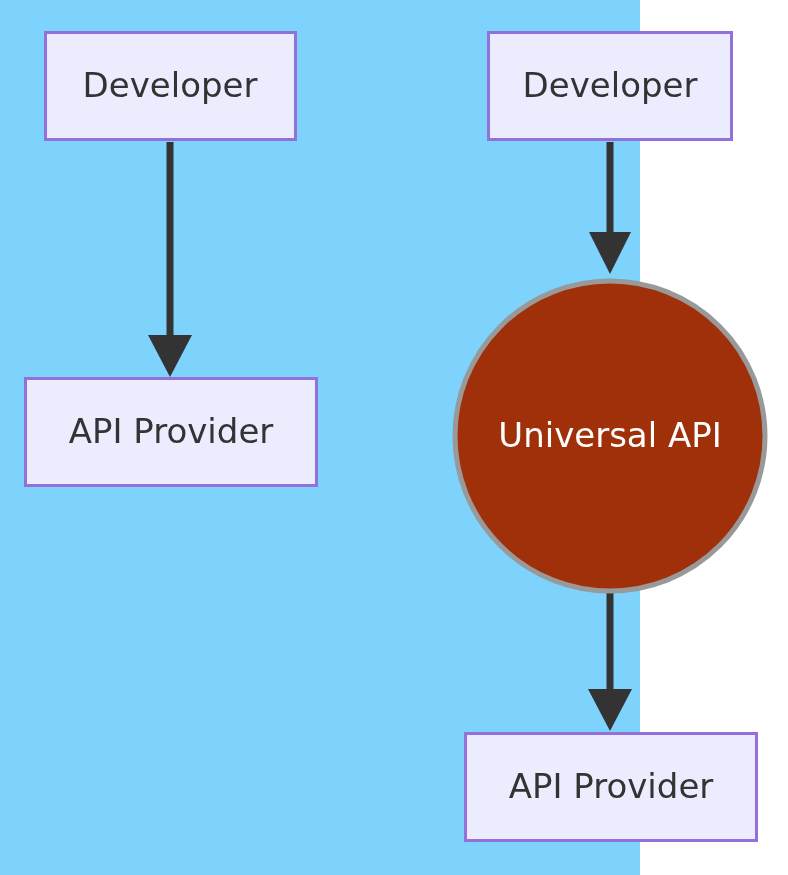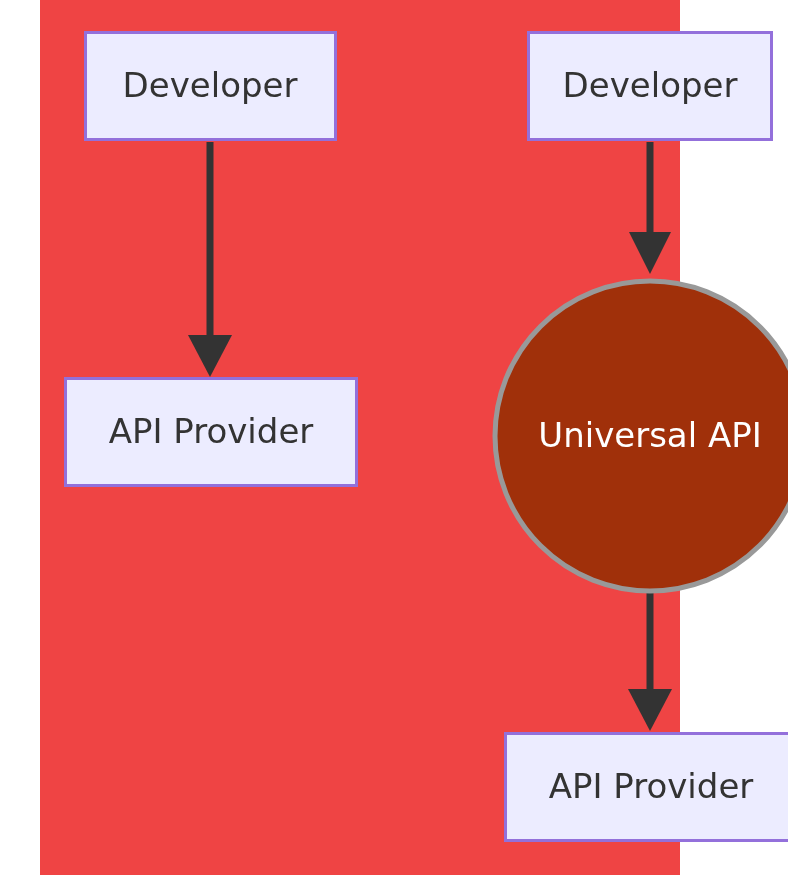--- a/index.html
+++ b/index.html
@@ -11,22 +11,21 @@
   body {
     width: 788px;
     height: 875px;
     font-family: "DejaVu Sans", "Liberation Sans", sans-serif;
     overflow: hidden;
   }
   #diagram-root {
     position: relative;
     width: 640px;
     height: 875px;
-    background: #ef4444;
-    margin-left: 40px;
+    background: #7dd3fc;
   }
   svg#flow-svg {
     position: absolute;
     left: 0;
     top: 0;
     width: 788px;
     height: 875px;
     display: block;
   }
   .node-box-rect {

